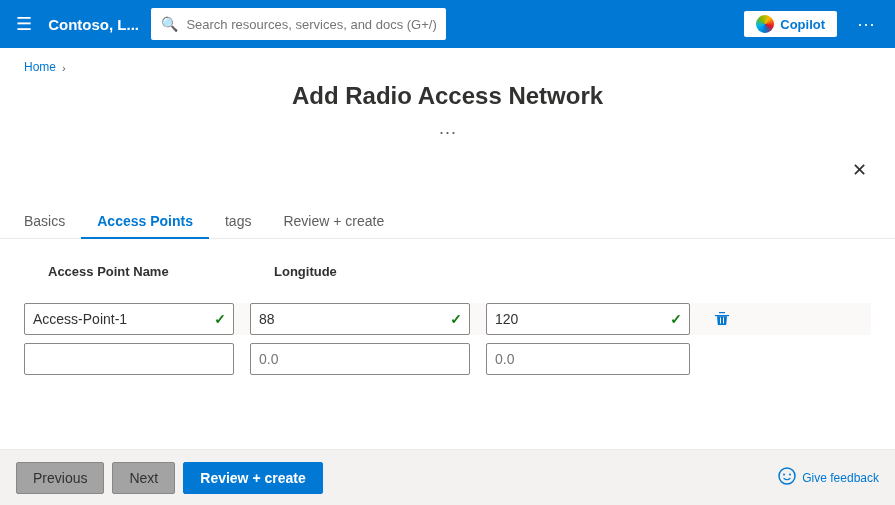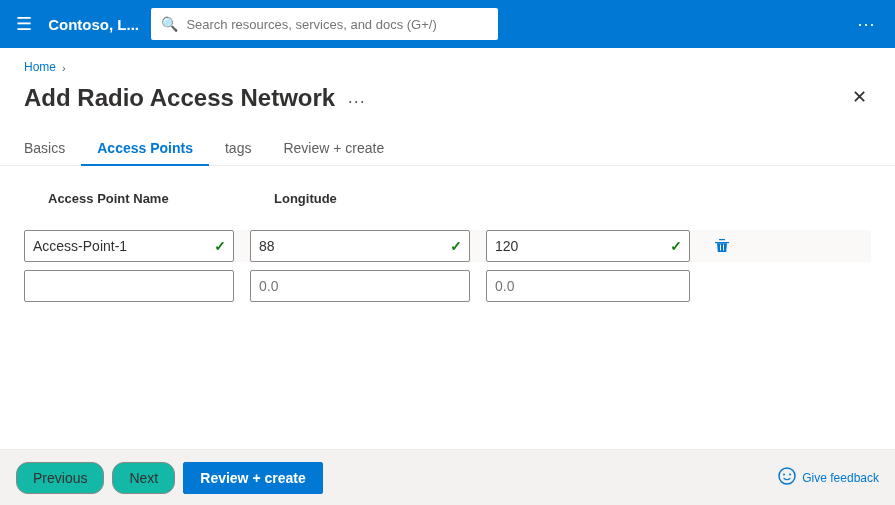--- a/index.html
+++ b/index.html
@@ -88,22 +88,23 @@
       font-size: 12px;
       color: #0078d4;
     }
     .breadcrumb-separator { color: #605e5c; font-size: 11px; }
     .breadcrumb-item { cursor: pointer; }
 
     
     .page-header {
       padding: 4px 24px 0;
       display: flex;
-      align-items: flex-end;
+      align-items: center;
       gap: 12px;
+      flex-direction: column;
     }
     .page-title {
       font-size: 24px;
       font-weight: 600;
       color: #323130;
     }
     .page-title-more {
       color: #605e5c;
       font-size: 18px;
       cursor: pointer;
@@ -226,23 +227,23 @@
       background: #f3f2f1;
       border-top: 1px solid #edebe9;
       display: flex;
       align-items: center;
       padding: 0 16px;
       gap: 8px;
     }
     .btn-secondary {
       height: 32px;
       padding: 0 16px;
-      background: #14b8a6;
+      background: #a3a3a3;
       border: 1px solid #8a8886;
-      border-radius: 12px;
+      border-radius: 2px;
       font-size: 14px;
       color: #323130;
       cursor: pointer;
       font-family: 'Segoe UI', Arial, sans-serif;
     }
     .btn-primary {
       height: 32px;
       padding: 0 16px;
       background: #0078d4;
       border: 1px solid #0078d4;
@@ -268,20 +269,24 @@
 <body>
 
 <div class="topbar">
   <span class="topbar-hamburger">☰</span>
   <span class="topbar-title">Contoso, L...</span>
   <div class="topbar-search">
     <span class="topbar-search-icon">🔍</span>
     <input type="text" placeholder="Search resources, services, and docs (G+/)" style="">
   </div>
   <div class="topbar-spacer"></div>
+  <div class="topbar-copilot">
+    <div class="copilot-icon"></div>
+    <span>Copilot</span>
+  </div>
   <span class="topbar-more">···</span>
 </div>
 
 <div class="main-content" style="position:relative; min-height: 457px;">
 
   <div class="breadcrumb">
     <span class="breadcrumb-item">Home</span>
     <span class="breadcrumb-separator">›</span>
   </div>
 

